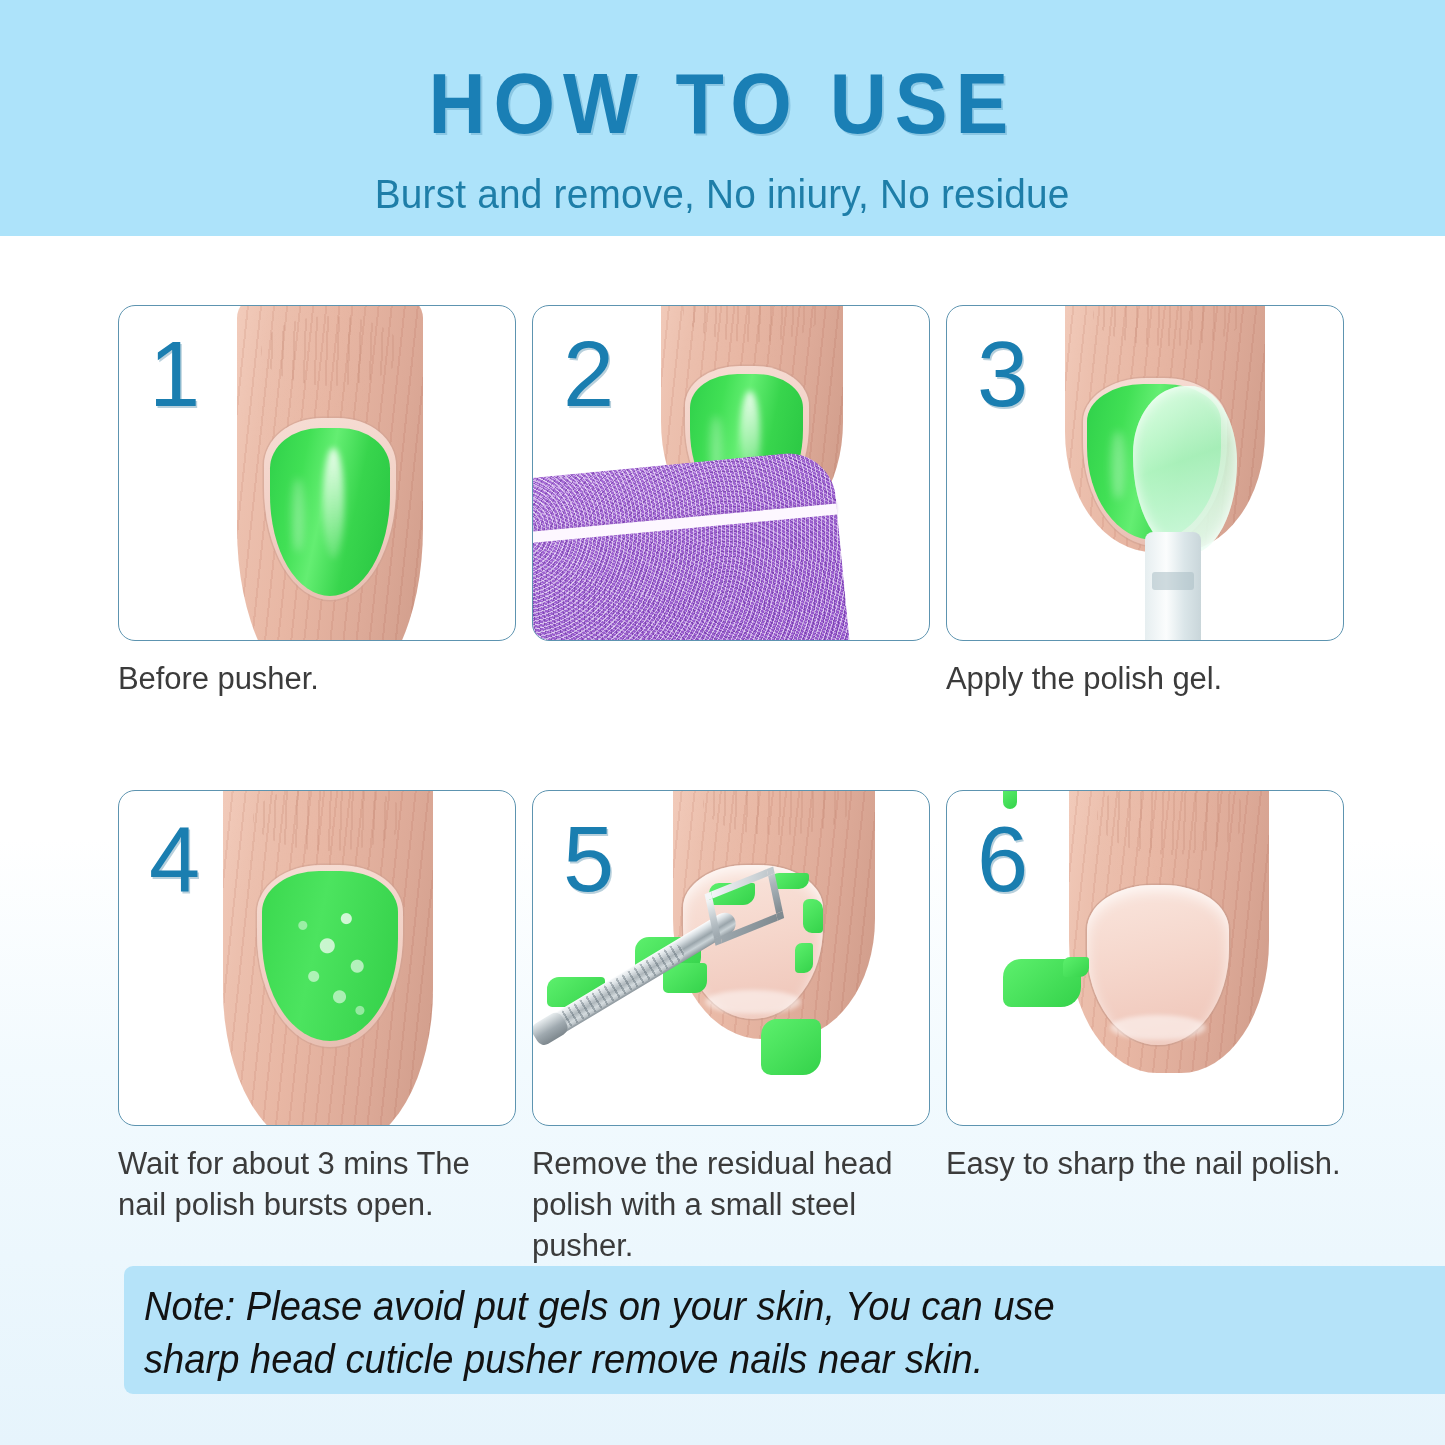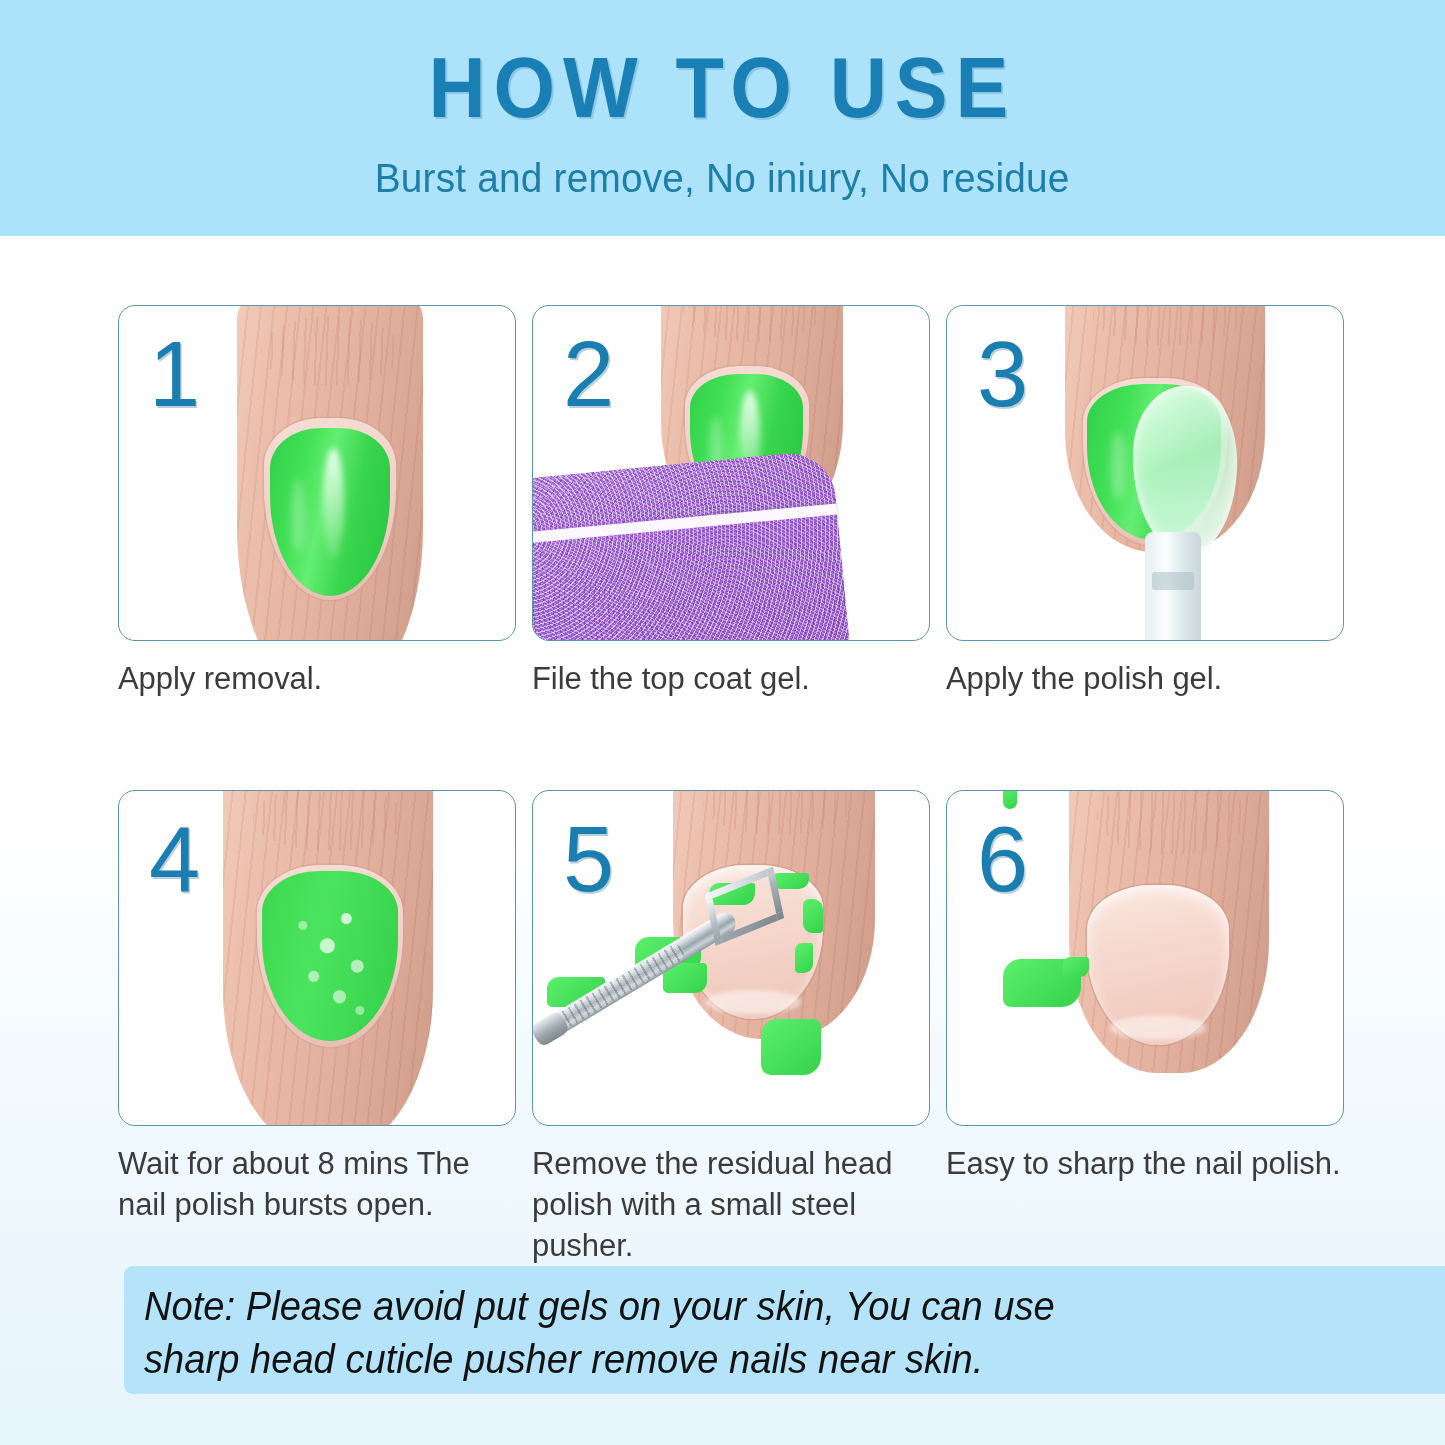--- a/index.html
+++ b/index.html
@@ -17,21 +17,21 @@
     background:linear-gradient(180deg,#ffffff 0%,#ffffff 58%,#f2fafe 74%,#e6f4fc 100%);
   }
 
   
   .header {
     position:absolute; left:0; top:0;
     width:1445px; height:236px;
     background:#ade3fa;
     display:flex; flex-direction:column;
     align-items:center; justify-content:flex-start;
-    padding-top:44px;
+    padding-top:60px;
   }
   .title {
     font-size:86px;
     font-weight:bold;
     color:#1a7fb5;
     letter-spacing:0.10em;
     line-height:1.0;
     transform:scaleX(0.92);
     text-shadow:2px 2px 0 rgba(20,100,145,0.22);
     white-space:nowrap;
@@ -290,40 +290,39 @@
           <div class="finger" style="left:118px;top:-30px;width:186px;height:420px;"></div>
           <div class="knuckle" style="left:142px;top:10px;width:140px;height:70px;"></div>
           <div class="nailbase" style="left:145px;top:112px;width:132px;height:182px;"></div>
           <div class="polish" style="left:151px;top:122px;width:120px;height:168px;">
             <div class="shine"></div>
               <div class="shine2"></div>
           </div>
         </div>
         <div class="num">1</div>
       </div>
-      <div class="caption">Apply removal.</div>
+      <div class="caption">Before pusher.</div>
     </div>
 
     <div class="cell r1">
       <div class="card">
         <div class="scene">
           <div class="finger" style="left:128px;top:-58px;width:182px;height:290px;"></div>
           <div class="knuckle" style="left:150px;top:-26px;width:140px;height:62px;"></div>
           <div class="nailbase" style="left:152px;top:60px;width:124px;height:152px;"></div>
           <div class="polish" style="left:157px;top:68px;width:113px;height:140px;">
             <div class="shine"></div>
               <div class="shine2"></div>
           </div>
           <div class="file" style="left:-54px;top:160px;width:364px;height:230px;">
             <div class="stripe"></div>
           </div>
         </div>
         <div class="num">2</div>
       </div>
-      <div class="caption">File the top coat gel.</div>
     </div>
 
     <div class="cell r1">
       <div class="card">
         <div class="scene">
           <div class="finger" style="left:118px;top:-54px;width:200px;height:300px;"></div>
           <div class="knuckle" style="left:146px;top:-22px;width:152px;height:62px;"></div>
           <div class="nailbase" style="left:136px;top:72px;width:144px;height:168px;"></div>
           <div class="polish" style="left:140px;top:78px;width:134px;height:156px;">
             <div class="shine2"></div>
@@ -341,21 +340,21 @@
     <div class="cell r2" style="margin-top:40px;">
       <div class="card">
         <div class="scene">
           <div class="finger" style="left:104px;top:-42px;width:210px;height:400px;"></div>
           <div class="knuckle" style="left:134px;top:-6px;width:152px;height:66px;"></div>
           <div class="nailbase" style="left:138px;top:74px;width:146px;height:182px;"></div>
           <div class="polish burst" style="left:143px;top:80px;width:136px;height:170px;"></div>
         </div>
         <div class="num">4</div>
       </div>
-      <div class="caption">Wait for about 8 mins The nail polish bursts open.</div>
+      <div class="caption">Wait for about 3 mins The nail polish bursts open.</div>
     </div>
 
     <div class="cell r2" style="margin-top:40px;">
       <div class="card">
         <div class="scene">
           <div class="finger" style="left:140px;top:-52px;width:202px;height:300px;"></div>
           <div class="knuckle" style="left:170px;top:-18px;width:150px;height:62px;"></div>
           <div class="cleannail" style="left:150px;top:74px;width:140px;height:154px;">
             <div class="lune"></div>
           </div>

